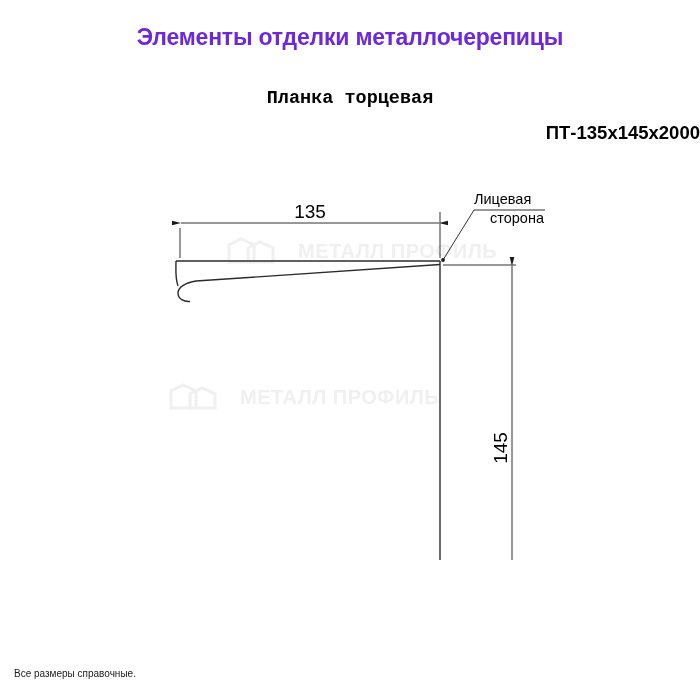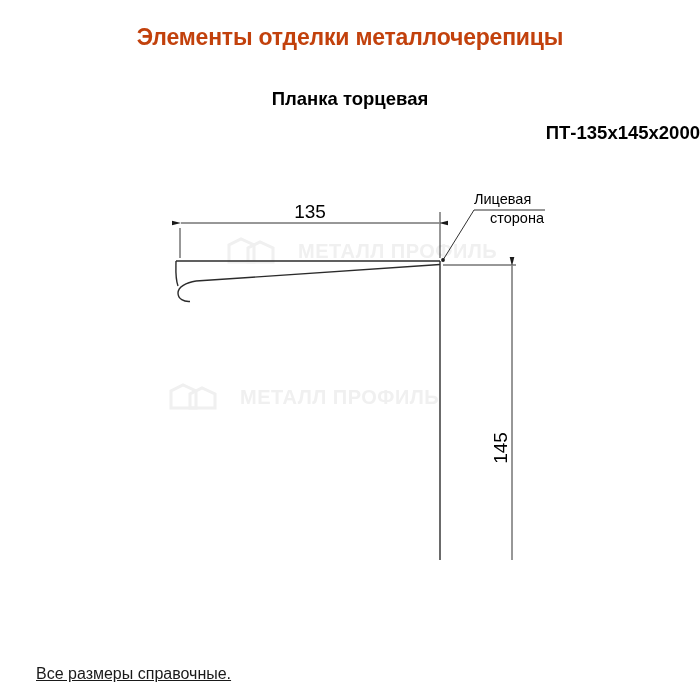--- a/index.html
+++ b/index.html
@@ -23,49 +23,49 @@
   
   .title-main {
     position: absolute;
     top: 24px;
     left: 0;
     width: 700px;
     text-align: center;
     font-size: 23px;
     font-weight: bold;
     letter-spacing: -0.2px;
-    color: #c2410c;
+    color: #6d28d9;
   }
   .title-sub {
     position: absolute;
     top: 88px;
     left: 0;
     width: 700px;
     text-align: center;
     font-size: 18.5px;
     font-weight: bold;
+    font-family: Liberation Mono, monospace;
   }
   .title-code {
     position: absolute;
     top: 122px;
     left: 0;
     width: 700px;
     text-align: right;
     font-size: 18.5px;
     font-weight: bold;
   }
   
   .footer {
     position: absolute;
-    left: 36px;
+    left: 14px;
     bottom: 18px;
-    font-size: 16px;
+    font-size: 10px;
     line-height: 17px;
     color: #1a1a1a;
-    text-decoration: underline;
   }
   
   .drawing {
     position: absolute;
     top: 160px;
     left: 0;
     width: 568px;
     height: 400px;
   }
   svg { display: block; }

